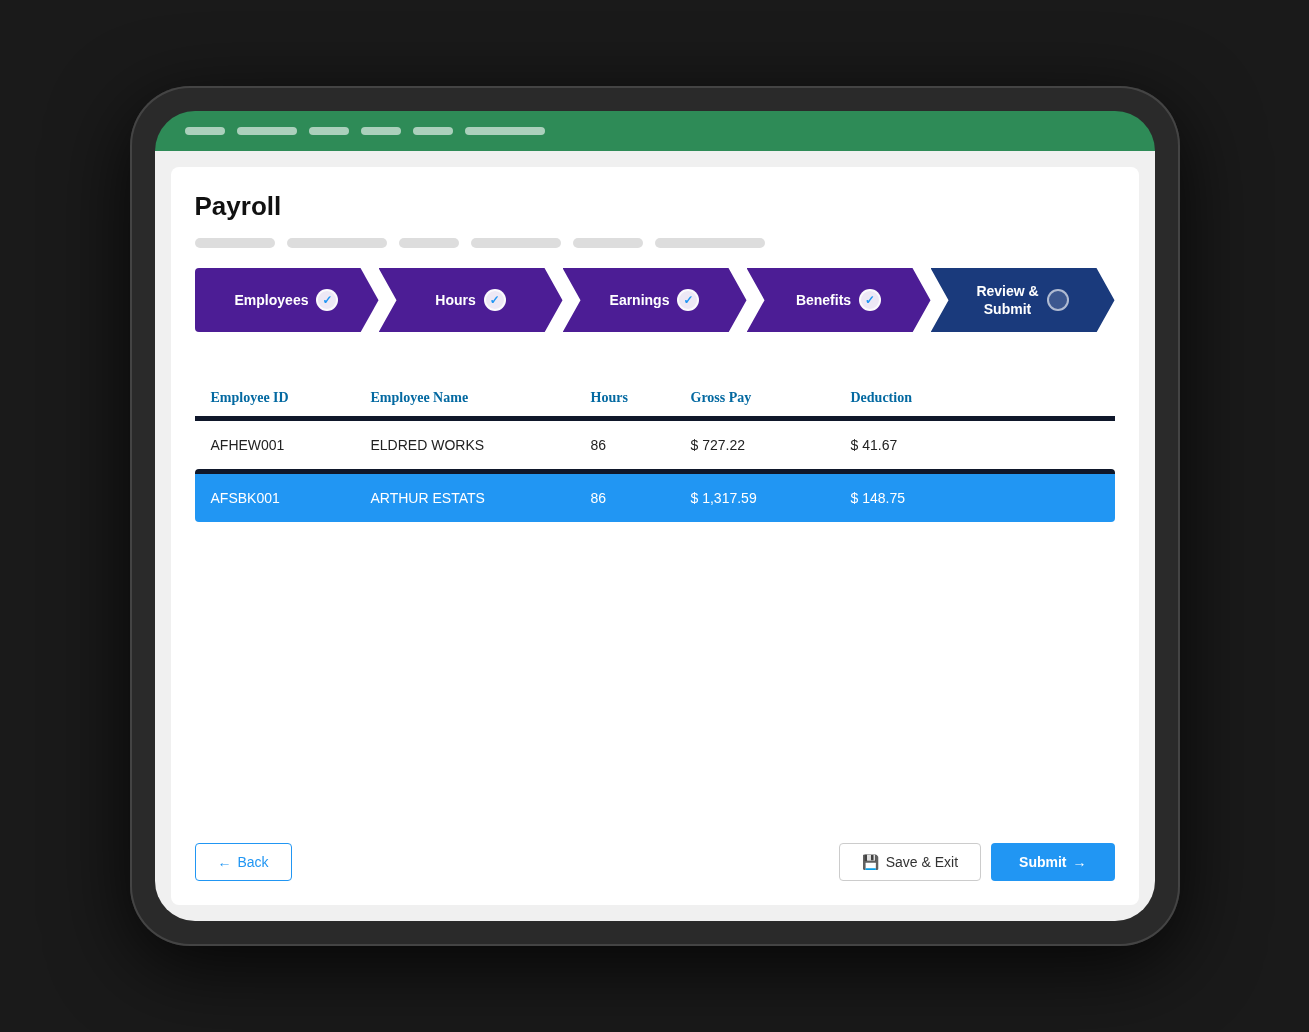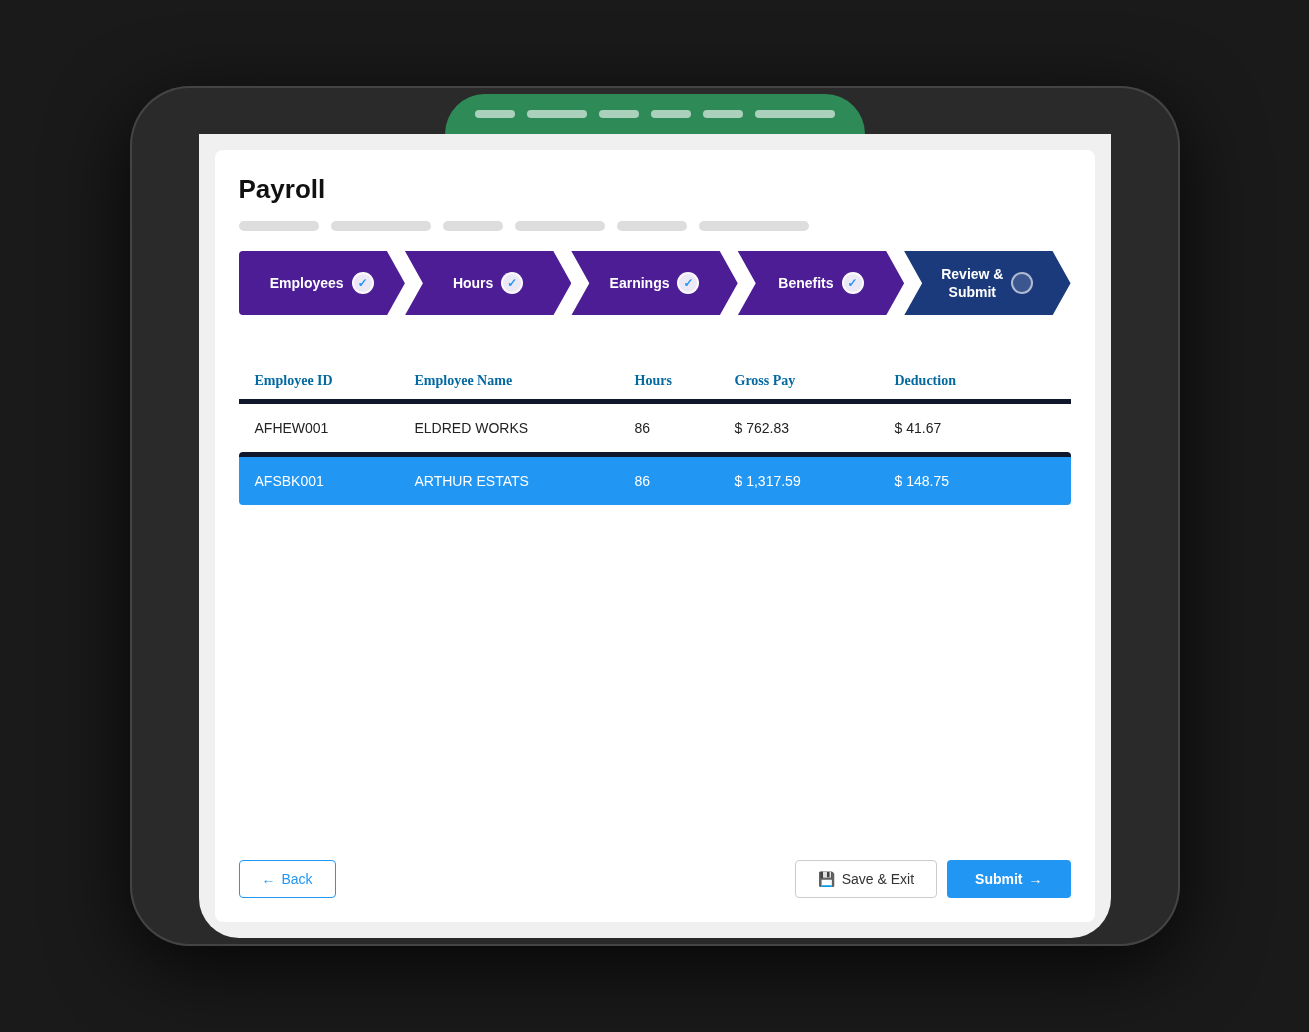--- a/index.html
+++ b/index.html
@@ -10,25 +10,24 @@
       justify-content: center;
       min-height: 100vh;
       font-family: -apple-system, BlinkMacSystemFont, 'Segoe UI', Arial, sans-serif;
     }
 
     .tablet-frame {
       width: 1050px;
       height: 860px;
       background: #2a2a2a;
       border-radius: 60px;
-      padding: 8px;
+      padding: 25px;
       box-shadow: 0 20px 80px rgba(0,0,0,0.8), inset 0 0 0 2px #444;
       display: flex;
       flex-direction: column;
-      align-items: center;
     }
 
     .tablet-top-bar {
       background: #2e8b57;
       border-radius: 40px 40px 0 0;
       height: 40px;
       display: flex;
       align-items: center;
       padding: 0 30px;
       gap: 12px;
@@ -332,21 +331,21 @@
           <div class="table-header-cell">Employee Name</div>
           <div class="table-header-cell">Hours</div>
           <div class="table-header-cell">Gross Pay</div>
           <div class="table-header-cell">Deduction</div>
         </div>
 
         <div class="table-row">
           <div class="table-cell">AFHEW001</div>
           <div class="table-cell">ELDRED WORKS</div>
           <div class="table-cell">86</div>
-          <div class="table-cell">$ 762.83</div>
+          <div class="table-cell">$ 727.22</div>
           <div class="table-cell">$ 41.67</div>
         </div>
 
         <div class="table-row highlighted">
           <div class="table-cell">AFSBK001</div>
           <div class="table-cell">ARTHUR ESTATS</div>
           <div class="table-cell">86</div>
           <div class="table-cell">$ 1,317.59</div>
           <div class="table-cell">$ 148.75</div>
         </div>

